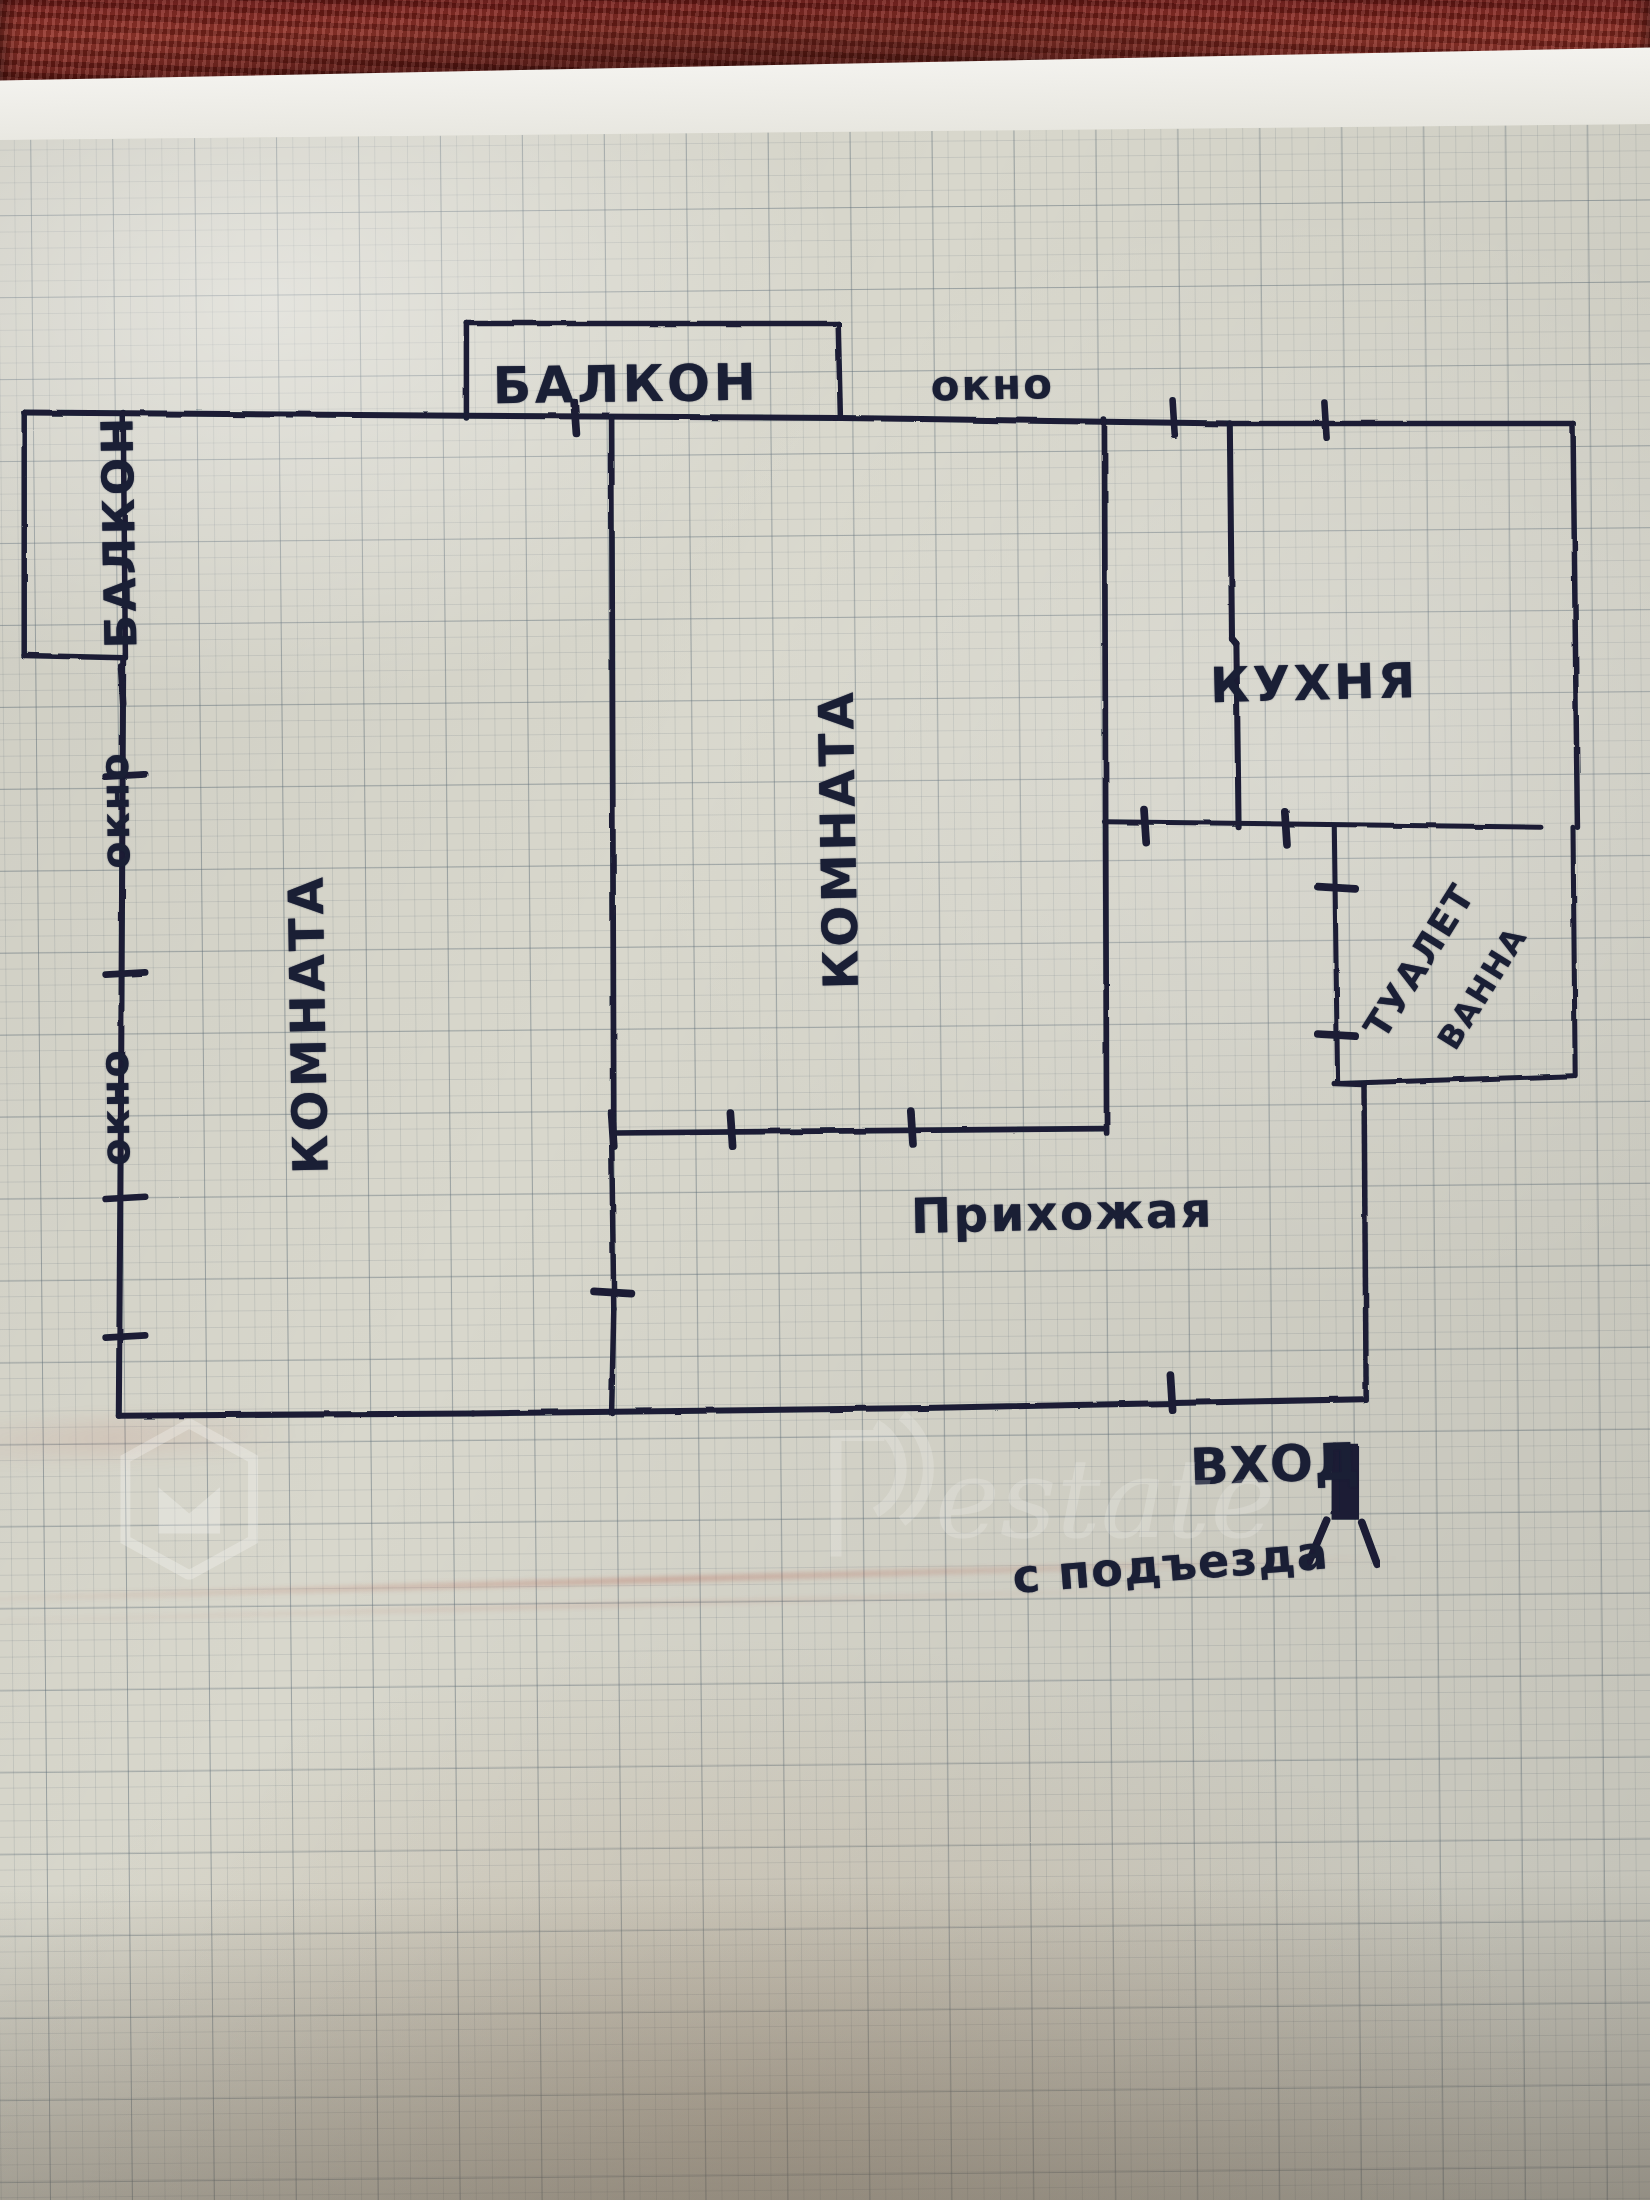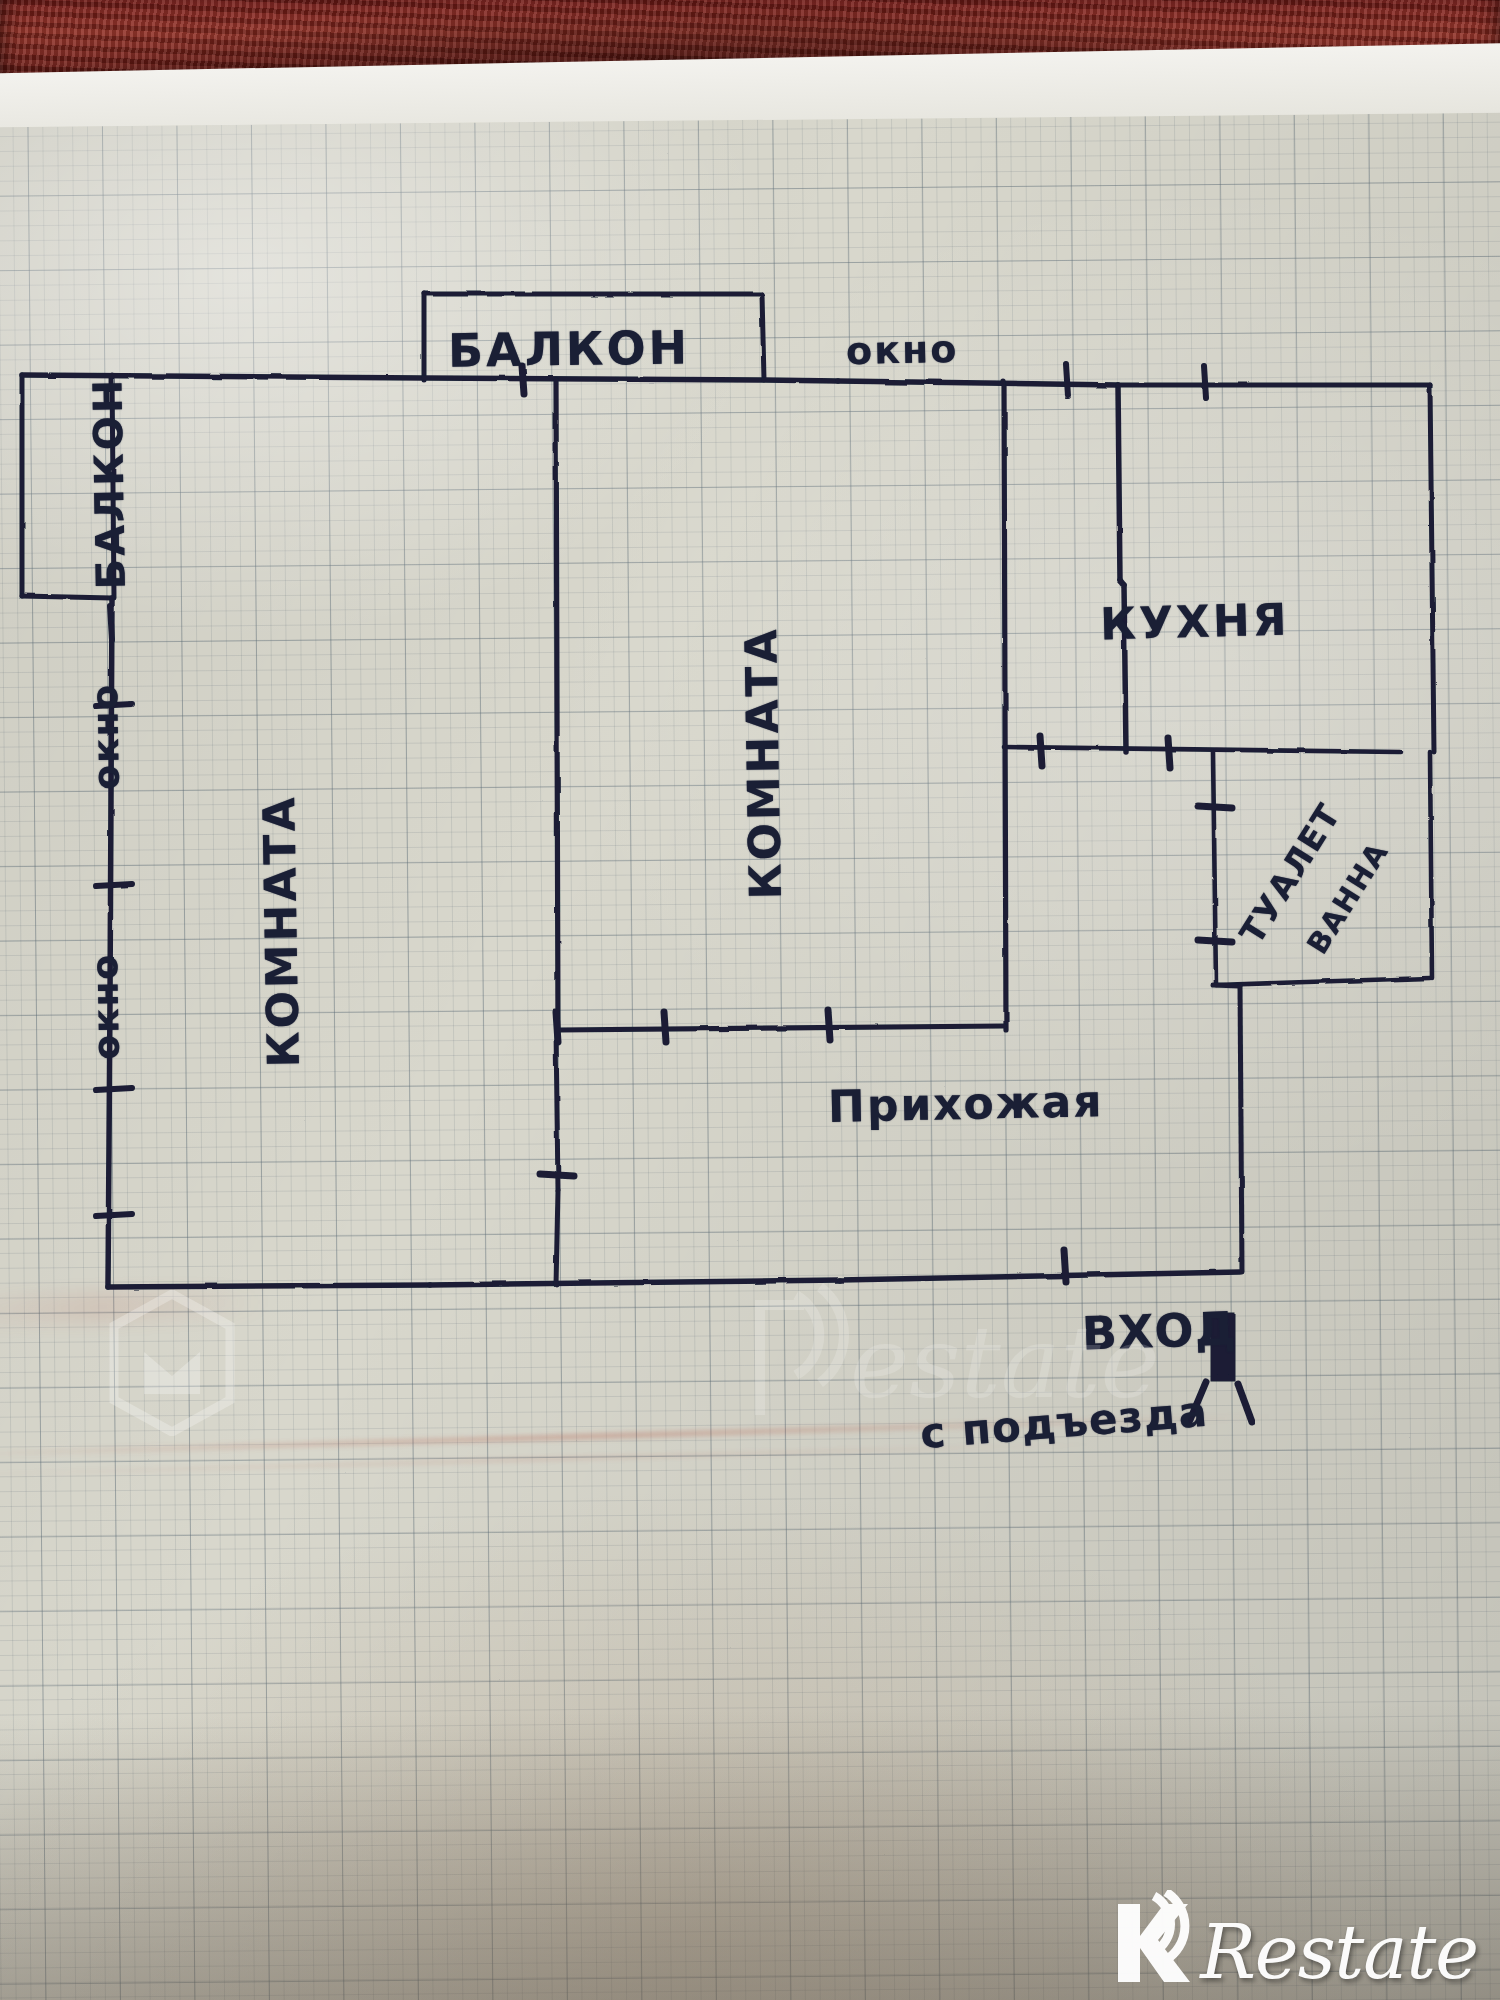--- a/index.html
+++ b/index.html
@@ -305,22 +305,14 @@
 
   <svg class="wm-center" viewBox="0 0 520 200">
     <g fill="none" stroke="#ffffff" stroke-width="10" opacity="0.8">
       <path d="M60,150 L60,40 L104,40"></path>
       <path d="M96,30 A46,46 0 0 1 96,110"></path>
       <path d="M120,22 A60,60 0 0 1 120,118"></path>
     </g>
     <text x="150" y="132" font-family="DejaVu Serif, serif" font-style="italic" font-size="100" fill="#ffffff" opacity="0.78">estate</text>
   </svg>
 
-  <div class="brand">
-    <svg width="86" height="96" viewBox="0 0 86 96">
-      <path d="M8,92 L8,14 L30,14 L30,46 L54,14 L78,14 L48,50 L80,92 L54,92 L30,58 L30,92 Z" fill="#ffffff"></path>
-      <path d="M44,6 A32,32 0 0 1 44,62" fill="none" stroke="#ffffff" stroke-width="9"></path>
-      <path d="M56,2 A40,40 0 0 1 56,70" fill="none" stroke="#ffffff" stroke-width="9"></path>
-    </svg>
-    <span class="brand-text">Restate</span>
-  </div>
 
 </div>
 
 </body></html>

